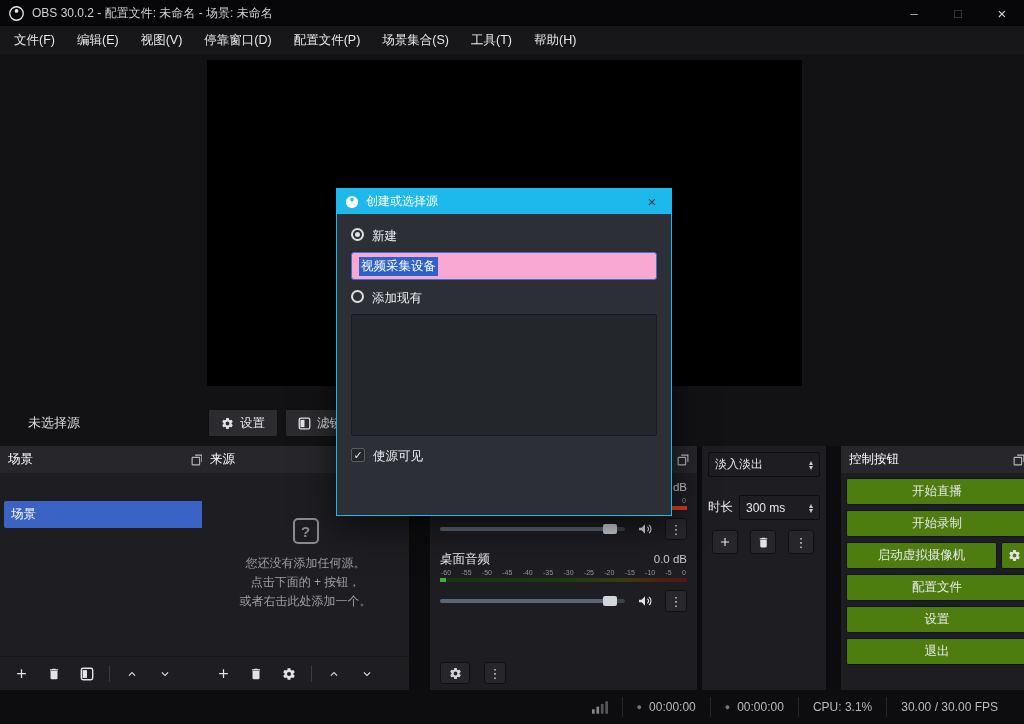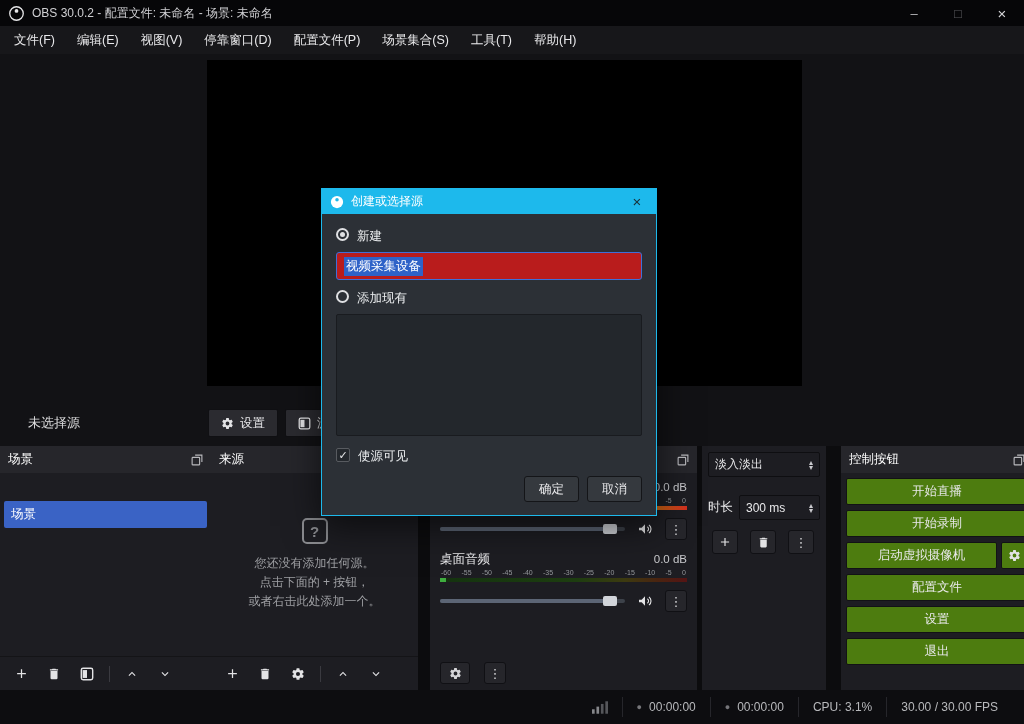--- a/index.html
+++ b/index.html
@@ -37,21 +37,21 @@
     display:flex; align-items:center; }
   .tb-status { margin-left:28px; font-size:13px; color:#dededf; }
   .tb-btns { position:absolute; left:208px; display:flex; gap:7px; }
   .tb-btn { display:flex; align-items:center; gap:6px; height:28px; padding:0 12px;
     background:#2b2b30; border:1px solid #101013; border-radius:2px; color:#e6e6e8; font-size:12.5px; }
 
   
   .docks { position:absolute; top:446px; left:0; width:1024px; height:244px; background:#0c0c0e; }
   .panel { position:absolute; top:0; bottom:0; background:#1d1d22; display:flex; flex-direction:column; }
   #p-scenes   { left:0;     width:211px;gap:24px; }
-  #p-sources  { left:211px; width:207px; }
+  #p-sources  { left:202px; width:207px; }
   #p-mixer    { left:430px; width:267px; }
   #p-trans    { left:702px; width:124px; }
   #p-controls { left:832px; width:192px;margin-left:9px; }
   .panel-hd { height:27px; flex:none; background:#26262b; display:flex; align-items:center; padding:0 8px; }
   .panel-title { font-size:12.5px; color:#ffffff; }
   .dock-btn { margin-left:auto; background:none; border:none; display:flex; padding:0; }
   .panel-bd { flex:1; position:relative; overflow:hidden; }
   .panel-ft { height:34px; flex:none; display:flex; align-items:center; padding:0 10px; gap:11px;
     border-top:1px solid #141417; }
   .ico-btn { background:none; border:none; display:flex; align-items:center; justify-content:center;
@@ -116,35 +116,35 @@
 
   
   .statusbar { position:absolute; bottom:0; left:0; right:0; height:34px; background:#0d0d10;
     display:flex; align-items:center; justify-content:flex-end; padding-right:12px;
     font-size:12px; color:#b8b9bc; }
   .sb-item { display:flex; align-items:center; padding:0 14px; height:20px; }
   .sb-sep { border-left:1px solid #26262b; }
   .sb-dot { color:#76767a; font-size:9px; margin-right:7px; }
 
   
-  .dialog { position:absolute; left:321px; top:188px; width:336px; height:328px; z-index:10;
+  .dialog { position:absolute; left:336px; top:188px; width:336px; height:328px; z-index:10;
     background:#2c3036; border:1px solid #1db9ec; box-shadow:0 10px 34px rgba(0,0,0,.6);
     display:flex; flex-direction:column; }
   .dlg-title { height:25px; flex:none; background:#1db9ec; display:flex; align-items:center;
     padding:0 8px; gap:7px; }
   .dlg-title .ttl { color:#ffffff; font-size:12px; }
   .dlg-close { margin-left:auto; background:none; border:none; color:#183138; font-size:15px;
     width:22px; height:100%; }
   .dlg-body { flex:1; padding:14px; display:flex; flex-direction:column; }
   .dlg-radio, .dlg-check { display:flex; align-items:flex-start; gap:8px; height:16px; }
   .rb { width:13px; height:13px; border:2px solid #dfe0e3; border-radius:50%; position:relative; flex:none; }
   .rb.checked::after { content:""; position:absolute; left:2px; top:2px; width:5px; height:5px;
     border-radius:50%; background:#dfe0e3; }
   .rlbl { font-size:12.5px; color:#eceef0; }
-  .dlg-input { margin:8px 0 10px 0; height:28px; background:#b91c1c; border:1px solid #3f6fd9;
+  .dlg-input { margin:8px 0 10px 0; height:28px; background:#f9a8d4; border:1px solid #3f6fd9;
     border-radius:3px; display:flex; align-items:center; padding:0 7px; }
   .dlg-input-sel { background:#2e62c8; color:#fff; font-size:12.5px; padding:1px 2px; }
   .dlg-list { margin:8px 0 12px 0; height:122px; background:#23272c; border:1px solid #191b1f;
     border-radius:2px; }
   .cb { width:14px; height:14px; background:#24282d; border:1px solid #585b60; border-radius:2px;
     display:flex; align-items:center; justify-content:center; color:#e9eaec; font-size:11px; flex:none; }
   .dlg-btns { display:flex; justify-content:flex-end; gap:8px; margin-top:12px; }
   .dlg-btn { min-width:52px; height:26px; background:#35393e; border:1px solid #141518;
     border-radius:3px; color:#e9e9eb; font-size:12.5px; padding:0 14px; }
 
@@ -522,18 +522,14 @@
     </div>
     <div class="dlg-radio">
       <span class="rb"></span>
       <span class="rlbl">添加现有</span>
     </div>
     <div class="dlg-list"></div>
     <div class="dlg-check">
       <span class="cb">✓</span>
       <span class="rlbl">使源可见</span>
     </div>
-    <div class="dlg-btns">
-      <button class="dlg-btn">确定</button>
-      <button class="dlg-btn">取消</button>
-    </div>
   </div>
 </div>
 
 </body></html>

